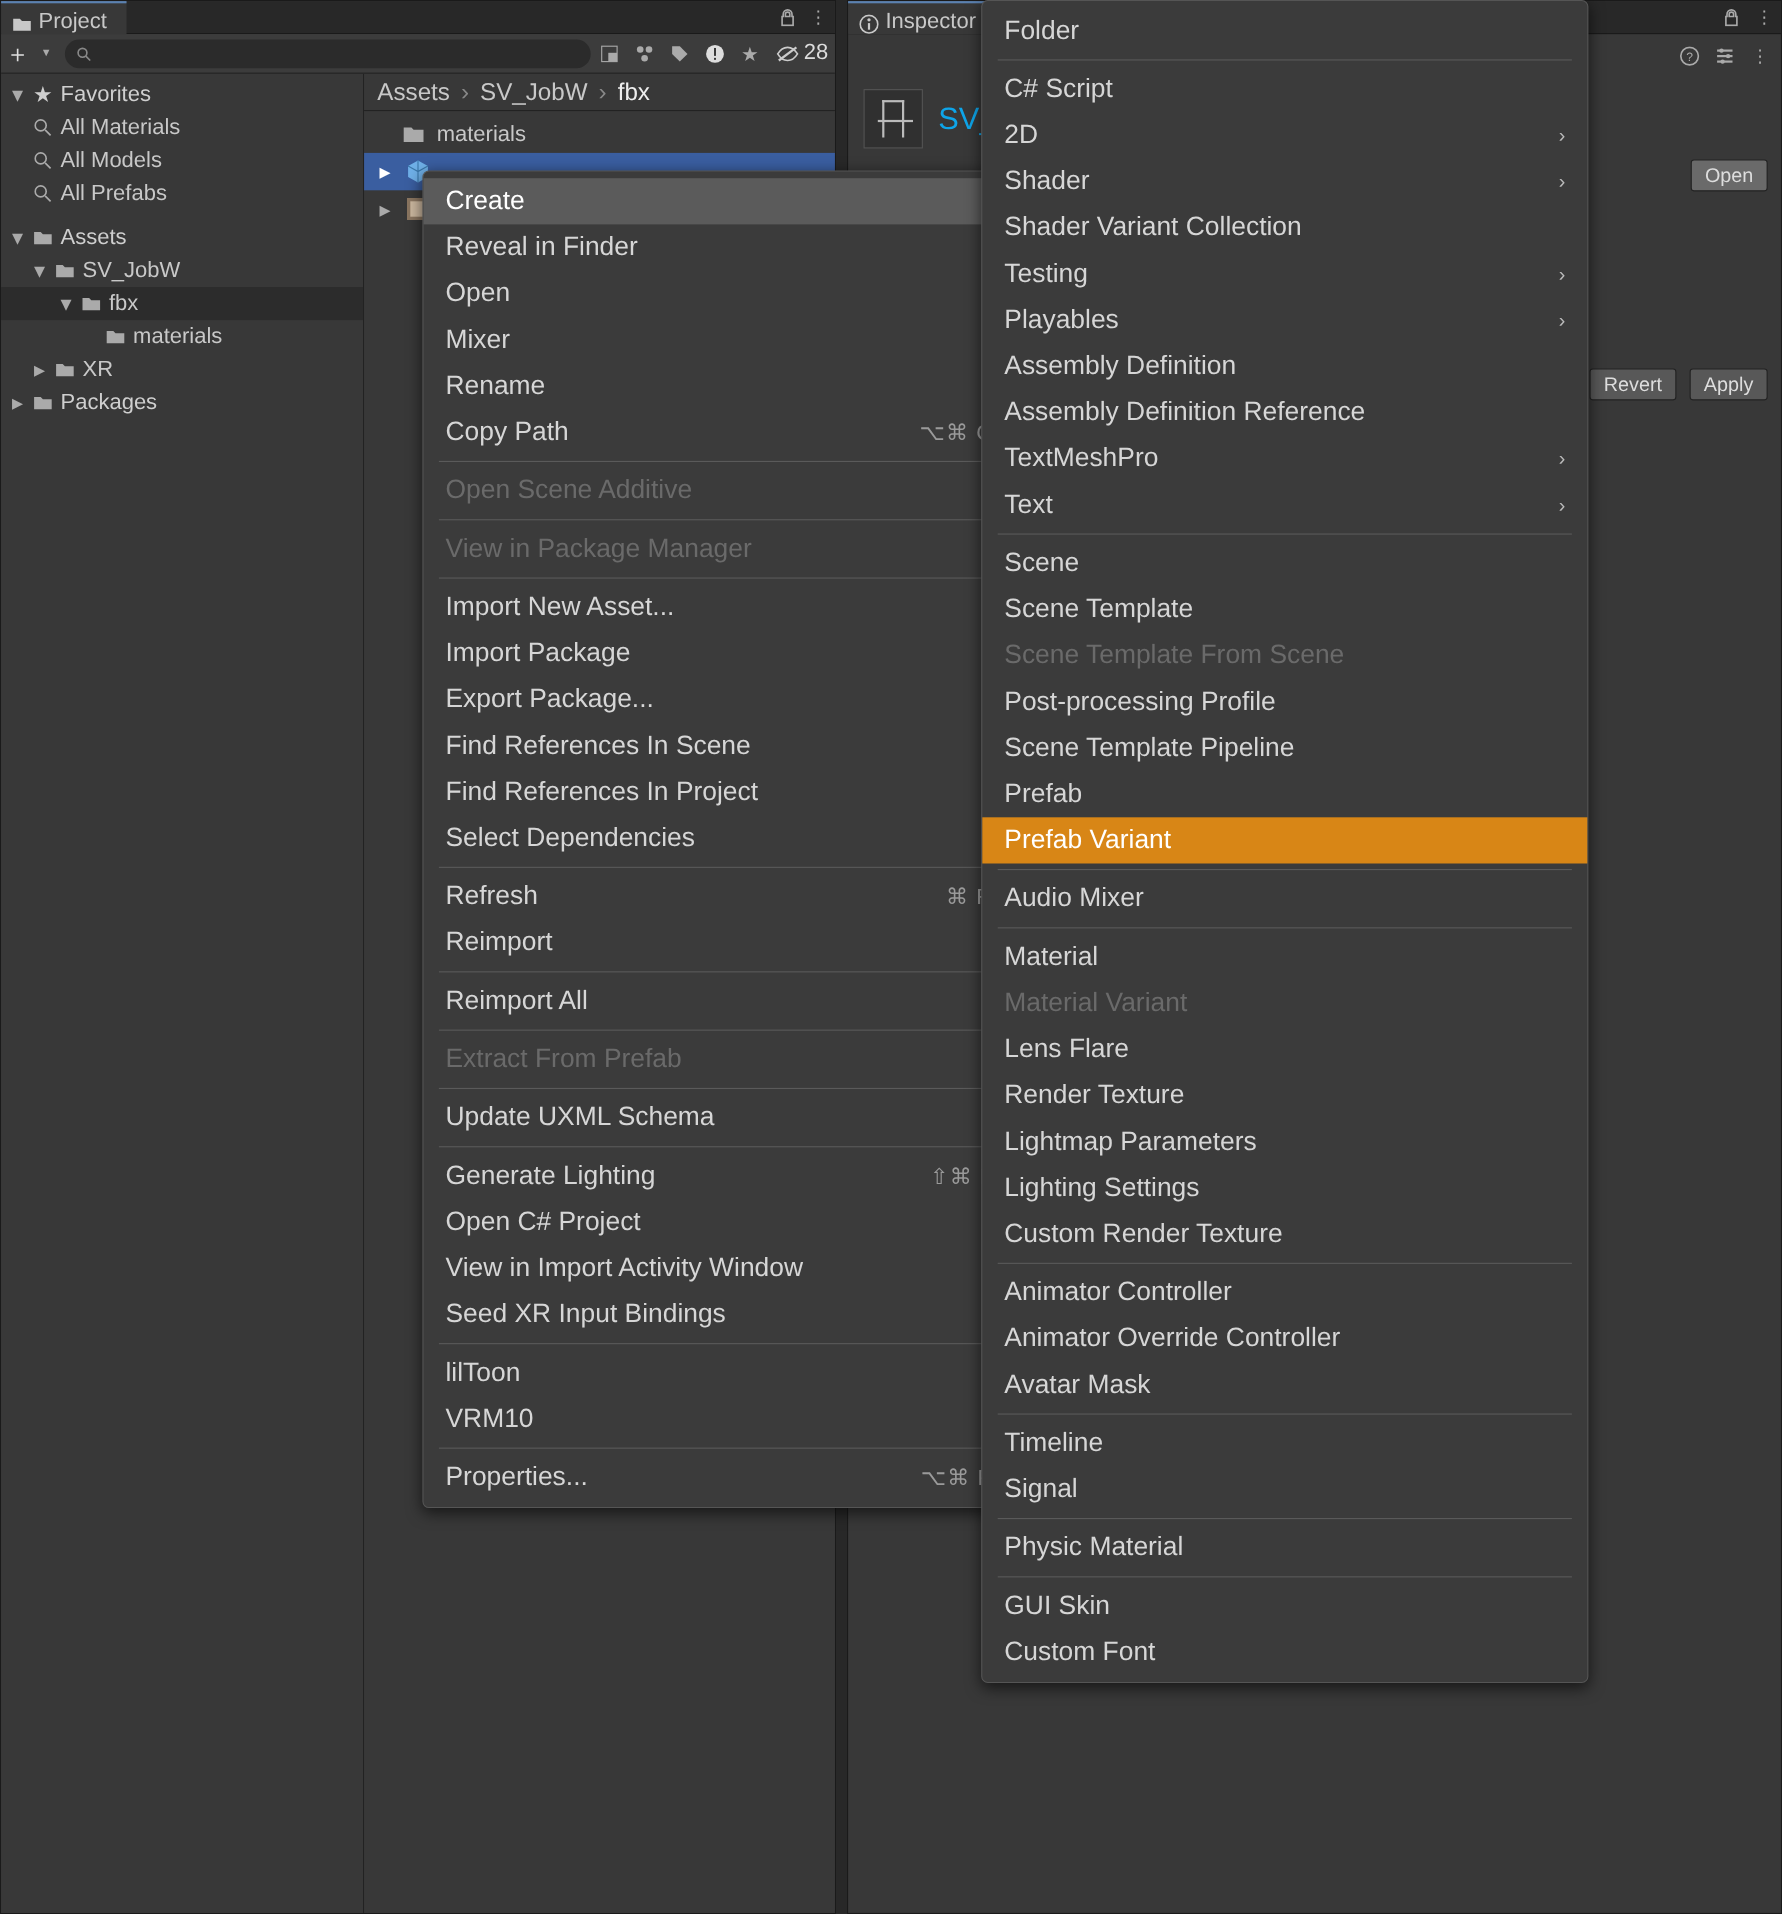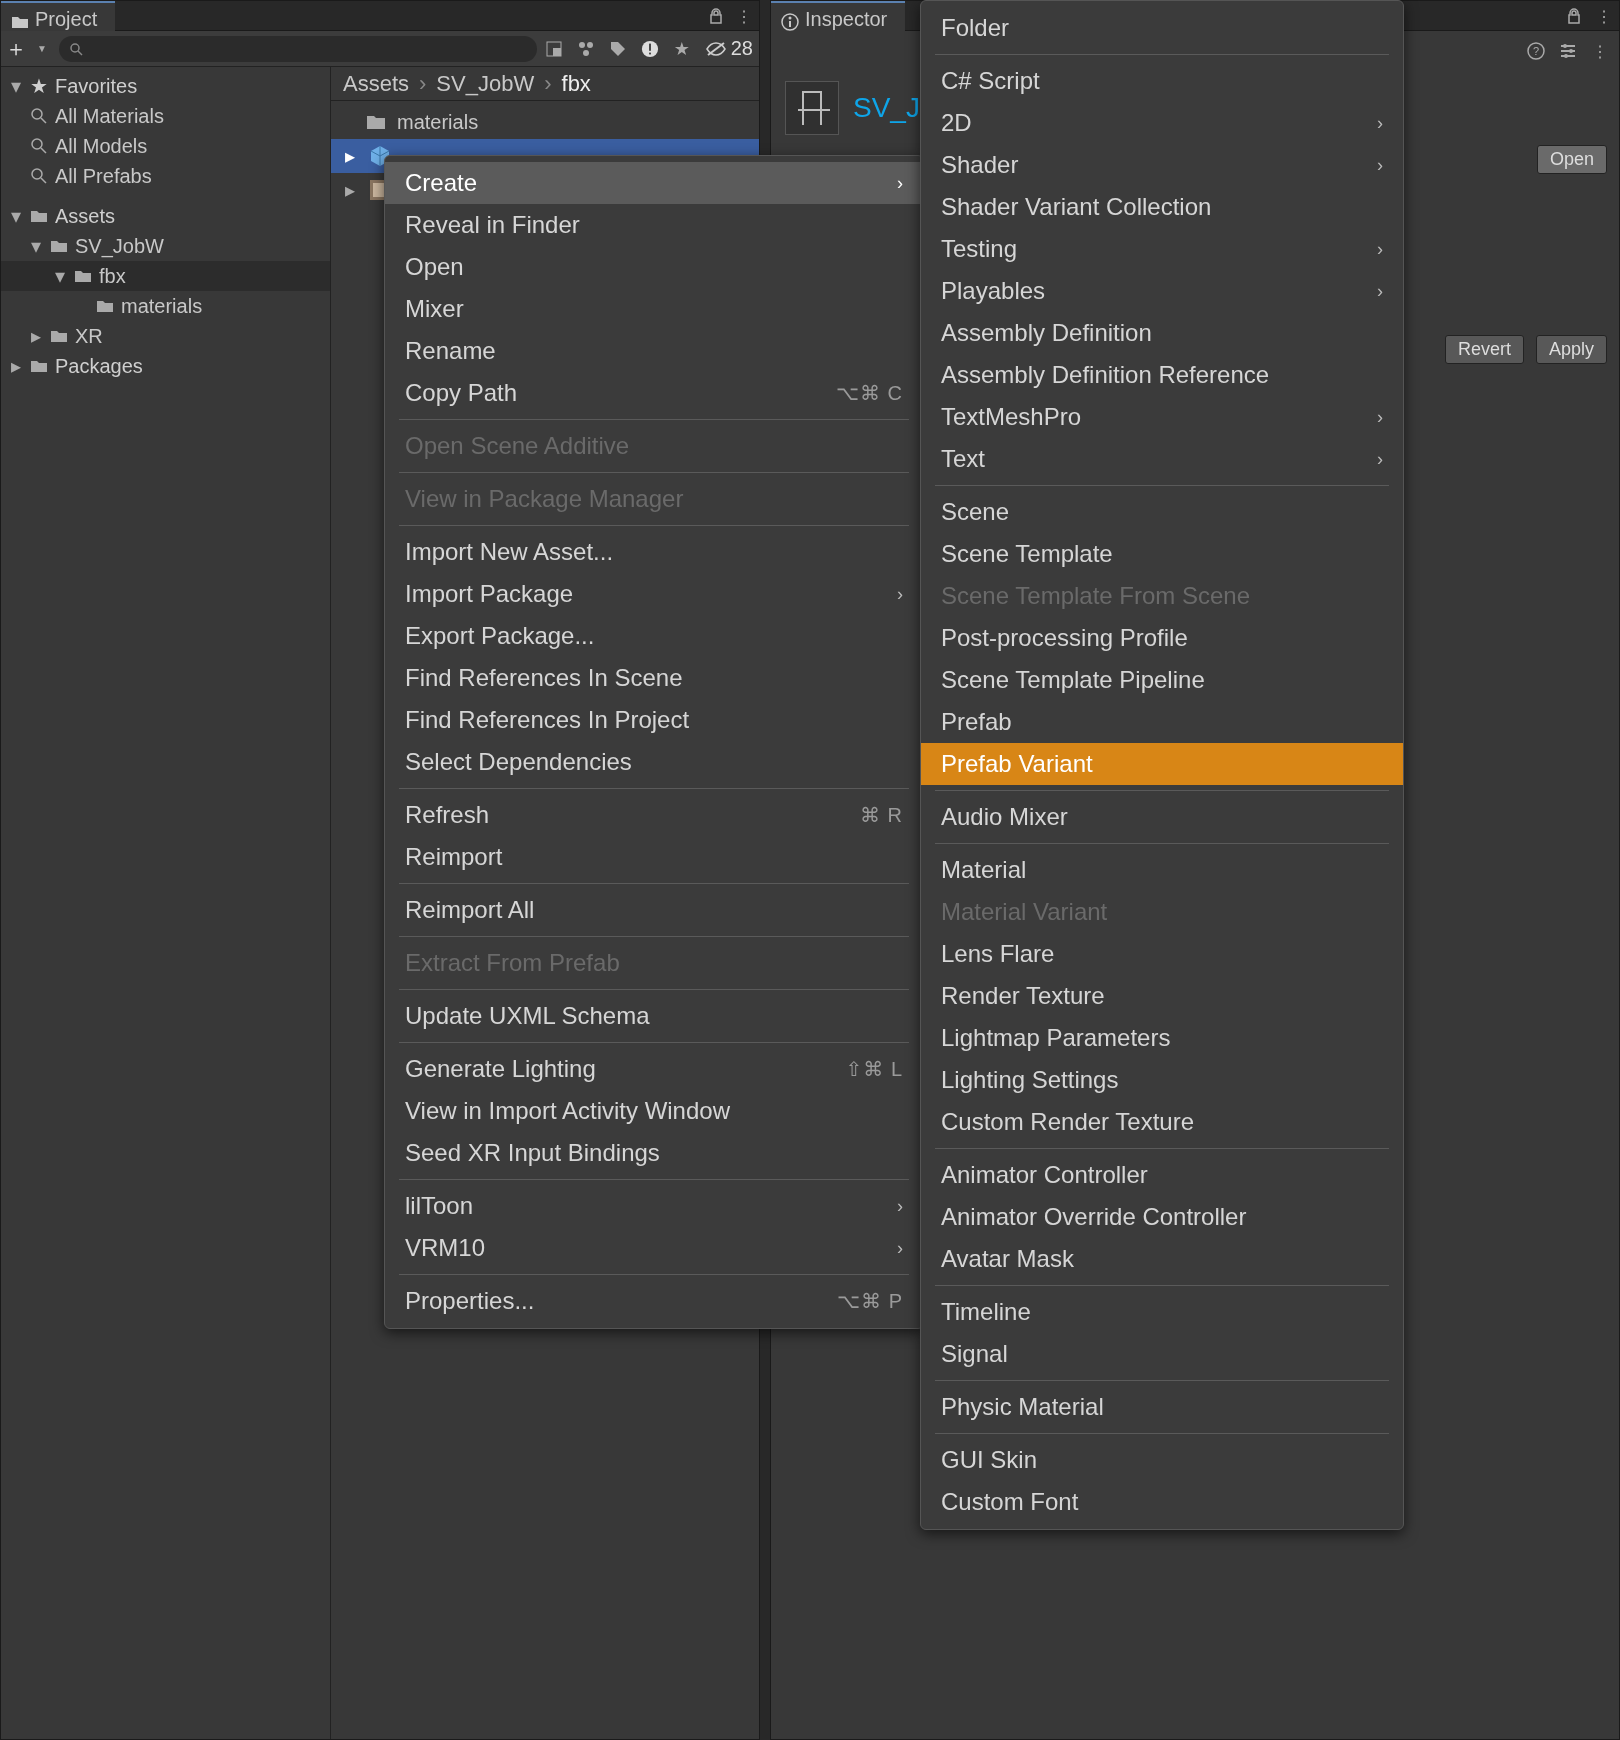--- a/index.html
+++ b/index.html
@@ -482,20 +482,23 @@
     <div class="menu-sep"></div>
     <div class="menu-item">
       <span>Update UXML Schema</span>
     </div>
     <div class="menu-sep"></div>
     <div class="menu-item">
       <span>Generate Lighting</span>
       <span class="shortcut">⇧⌘ L</span>
     </div>
     <div class="menu-item">
+      <span>Open C# Project</span>
+    </div>
+    <div class="menu-item">
       <span>View in Import Activity Window</span>
     </div>
     <div class="menu-item">
       <span>Seed XR Input Bindings</span>
     </div>
     <div class="menu-sep"></div>
     <div class="menu-item">
       <span>lilToon</span>
       <span class="sub-arrow">›</span>
     </div>
@@ -503,21 +506,21 @@
       <span>VRM10</span>
       <span class="sub-arrow">›</span>
     </div>
     <div class="menu-sep"></div>
     <div class="menu-item">
       <span>Properties...</span>
       <span class="shortcut">⌥⌘ P</span>
     </div>
   </div>
 
-<div id="create-menu" class="menu" style="left:920px; top:0px; width:484px;">
+<div id="create-menu" class="menu" style="left:892px; top:0px; width:552px;">
     <div class="menu-item">
       <span>Folder</span>
     </div>
     <div class="menu-sep"></div>
     <div class="menu-item">
       <span>C# Script</span>
     </div>
     <div class="menu-item">
       <span>2D</span>
       <span class="sub-arrow">›</span>

